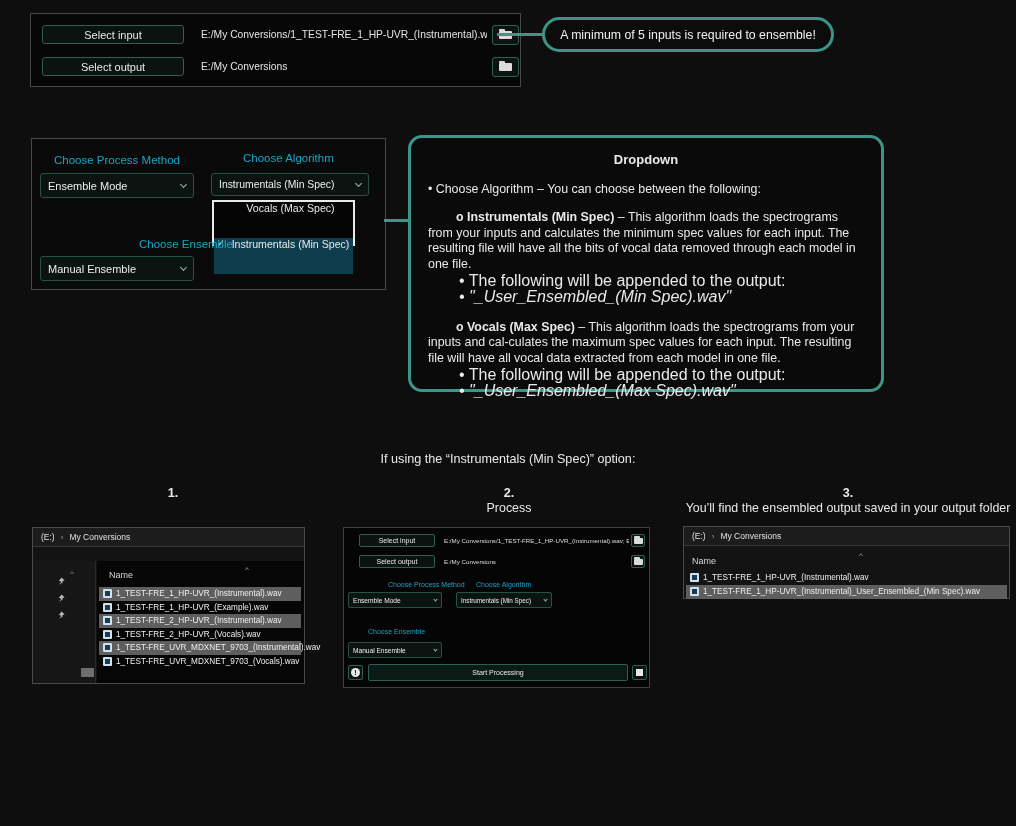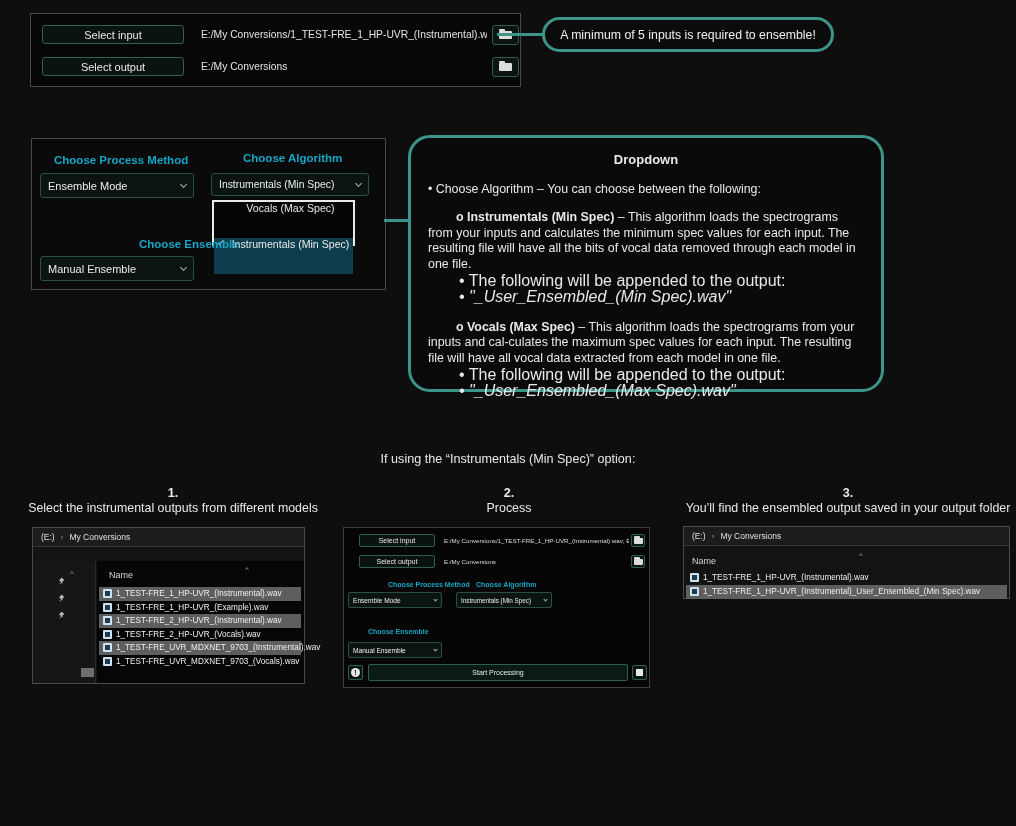--- a/index.html
+++ b/index.html
@@ -15,21 +15,21 @@
     display:flex; align-items:center; justify-content:space-between; padding:0 7px; color:#ededed; }
   .chev { width:5px; height:5px; border-right:1.4px solid #9ab5b0; border-bottom:1.4px solid #9ab5b0;
     transform:rotate(45deg); margin-top:-3px; flex:none; }
   .folderbtn { position:absolute; border:1px solid #2d5f57; background:#0c1411; border-radius:3px;
     display:flex; align-items:center; justify-content:center; }
   .folder { width:13px; height:8px; background:#dcdcdc; border-radius:1px; position:relative; }
   .folder::before { content:""; position:absolute; top:-2px; left:0; width:6px; height:2px;
     background:#dcdcdc; border-radius:1px 1px 0 0; }
   .folder.small { width:9px; height:6px; }
   .pathtext { position:absolute; white-space:nowrap; overflow:hidden; color:#e4e4e4; }
-  .cyan { color:#18a6c7;font-weight:bold; }
+  .cyan { color:#18a6c7; }
   .connector { position:absolute; background:#3d9488; }
 
   
   .top-panel { left:30px; top:13px; width:491px; height:74px; }
   .btn-in  { left:11px; top:11px; width:142px; height:19px; font-size:11px; }
   .btn-out { left:11px; top:43px; width:142px; height:19px; font-size:11px; }
   .path-in  { left:170px; top:11px; width:286px; height:19px; line-height:19px; font-size:10.3px; }
   .path-out { left:170px; top:43px; width:286px; height:19px; line-height:19px; font-size:10.3px; }
   .fb1 { left:461px; top:11px; width:27px; height:20px; }
   .fb2 { left:461px; top:43px; width:27px; height:20px; }
@@ -50,21 +50,21 @@
   .listbox { position:absolute; left:180px; top:61px; width:143px; height:46px;
     border:2px solid #eaeaea; background:#050505; }
   .opt-row { display:flex; height:36px; font-size:10.6px; }
   .opt-row .ck { width:14px; text-align:center; font-size:9px; flex:none; }
   .opt-row .ol { flex:1; text-align:center; white-space:nowrap; }
   .opt-row.sel { background:#0e3e4e; }
   .lineB { left:384px; top:219px; width:25px; height:3px; }
 
   
   .infobox { position:absolute; left:408px; top:135px; width:476px; height:257px;
-    border:3px solid #3d9488; border-radius:22px; background:#0a0a0a; padding:12px 17px 0 17px; }
+    border:3px solid #3d9488; border-radius:14px; background:#0a0a0a; padding:12px 17px 0 17px; }
   .ib-title { text-align:center; font-weight:bold; font-size:13px; margin-top:2px; }
   .ib-intro { font-size:12.4px; margin-top:15px; line-height:15.8px; }
   .ib-para  { font-size:12.4px; margin-top:12px; line-height:15.8px; text-indent:28px; }
   .ib-para b { font-weight:bold;text-align:right; }
   .ib-bullet { font-size:16px; line-height:15.8px; padding-left:31px; }
   .ib-bullet.it { font-style:italic; }
   .gap15 { height:15px; }
 
   
   .use-title { position:absolute; left:0; top:436px; width:1016px; text-align:center;
@@ -196,21 +196,20 @@
     <div class="gap15"></div>
     <div class="ib-para" style="margin-top:0;"><b>o Vocals (Max Spec)</b><span> – This algorithm loads the spectrograms from your inputs and cal-culates  the maximum spec values for each input. The resulting file will have all vocal data extracted from each model in one file.</span></div>
     <div class="ib-bullet">• The following will be appended to the output:</div>
     <div class="ib-bullet it">• "_User_Ensembled_(Max Spec).wav"</div>
   </div>
 
   <div class="use-sub">If using the “Instrumentals (Min Spec)” option:</div>
 
   <div class="step step1">
     <div class="num">1.</div>
-    <div class="cap">Select the instrumental outputs from different models</div>
   </div>
   <div class="step step2">
     <div class="num">2.</div>
     <div class="cap">Process</div>
   </div>
   <div class="step step3">
     <div class="num">3.</div>
     <div class="cap">You’ll find the ensembled output saved in your output folder</div>
   </div>
 

